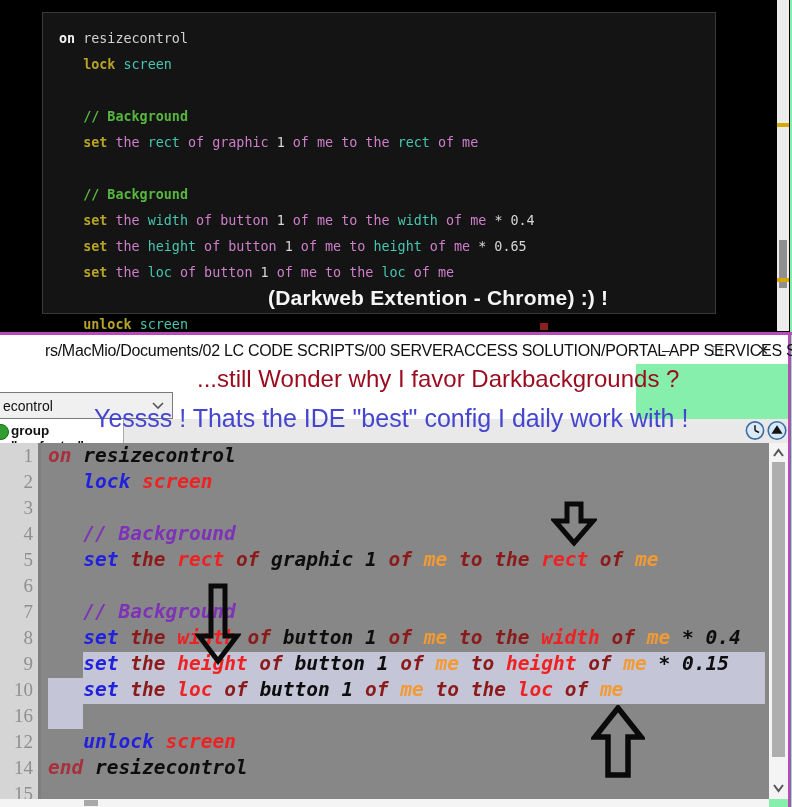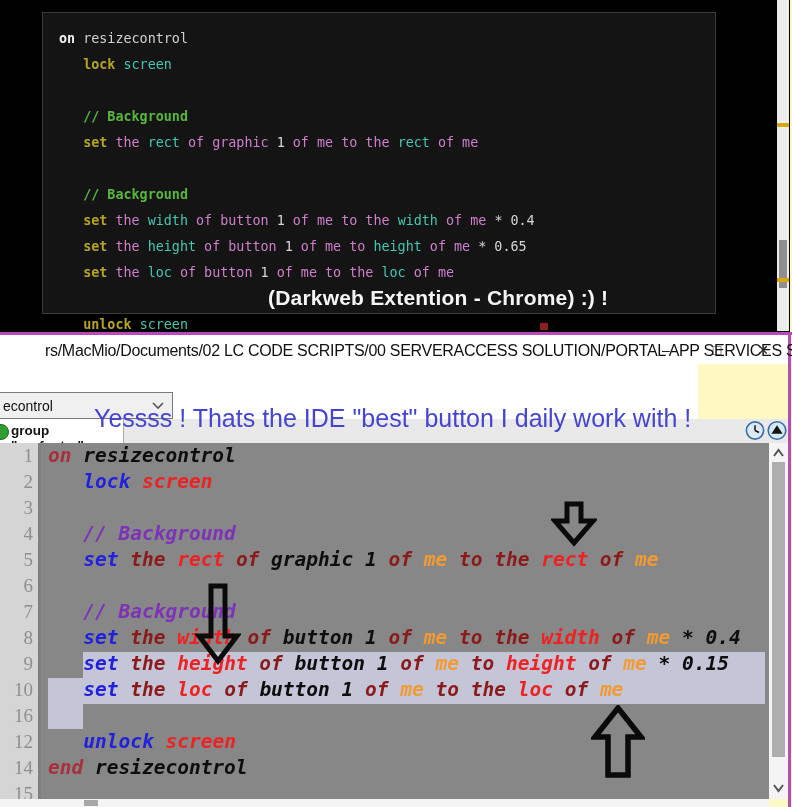--- a/index.html
+++ b/index.html
@@ -1,16 +1,16 @@
 <!DOCTYPE html>
 <html><head>
 <meta charset="utf-8">
 <style>
   html,body{margin:0;padding:0;background:#ffffff;}
-  #stage{position:relative;width:792px;height:807px;overflow:hidden;background:#fef9c3;
+  #stage{position:relative;width:792px;height:807px;overflow:hidden;background:#86efac;
          font-family:"Liberation Sans",sans-serif;}
 
   
   .top-section{position:absolute;left:0;top:0;width:790px;height:332px;background:#000000;}
   .dark-panel{position:absolute;left:42px;top:12px;width:674px;height:302px;
               background:#141414;border:1px solid #3a3a3a;box-sizing:border-box;}
   .dark-code{position:absolute;left:16px;top:15px;
              font-family:"DejaVu Sans Mono","Liberation Mono",monospace;
              font-size:13.4px;line-height:22px;white-space:pre;}
   .dark-code .tk-w{color:#f2f2f2;font-weight:bold;}
@@ -33,21 +33,21 @@
   .titlebar{position:absolute;left:0;top:335px;width:788px;height:29px;background:#ffffff;}
   .title-text{position:absolute;left:1px;top:7px;font-size:16px;letter-spacing:-0.3px;color:#111;
               white-space:nowrap;padding-left:44px;}
   .win-btn{position:absolute;top:4px;width:22px;height:22px;text-align:center;
            font-size:14px;color:#222;line-height:22px;}
   .btn-min{left:655px;}  .btn-max{left:706px;}  .btn-close{left:752px;}
 
   .red-note{position:absolute;left:197px;top:365px;color:#9b0a1e;font-size:24px;white-space:nowrap;}
   .blue-note{position:absolute;left:94px;top:404px;color:#4545d0;font-size:25px;white-space:nowrap;z-index:6;}
 
-  .dropdown-row{position:absolute;left:0;top:364px;width:698px;height:55px;background:#ffffff;}
+  .dropdown-row{position:absolute;left:0;top:364px;width:636px;height:55px;background:#ffffff;}
   .handler-dropdown{position:absolute;left:-2px;top:28px;width:175px;height:27px;background:#f0f0f0;
                     border:1px solid #7a7a7a;box-sizing:border-box;}
   .handler-dropdown .dd-text{position:absolute;left:4px;top:5px;font-size:14px;color:#111;}
   .dd-chevron{position:absolute;right:8px;top:9px;}
 
   .tab-row{position:absolute;left:0;top:419px;width:788px;height:24px;background:#e9e9e9;}
   .script-tab{position:absolute;left:0;top:0;width:124px;height:24px;background:#ffffff;
               border-right:1px solid #aaaaaa;box-sizing:border-box;overflow:hidden;}
   .tab-dot{position:absolute;left:-7px;top:5px;width:14px;height:14px;border-radius:50%;
            background:#2f9e2f;border:1px solid #1a6a1a;}
@@ -114,21 +114,22 @@
 
   <div class="dropdown-row">
     <div class="handler-dropdown">
       <span class="dd-text">econtrol</span>
       <svg class="dd-chevron" width="12" height="8">
         <polyline points="1,1 6,6 11,1" fill="none" stroke="#555" stroke-width="1.6"></polyline>
       </svg>
     </div>
   </div>
 
-  <div class="blue-note">Yessss ! Thats the IDE "best" button I daily work with !</div>
+  <div class="red-note">...still Wonder why I favor Darkbackgrounds ?</div>
+  <div class="blue-note">Yessss ! Thats the IDE "best" config I daily work with !</div>
 
   <div class="tab-row">
     <div class="script-tab">
       <div class="tab-dot"></div>
       <span class="tab-label">group "grpfooter"</span>
     </div>
     <svg class="icon-btn clock-btn" viewBox="0 0 22 21">
       <circle cx="11" cy="10.5" r="8.6" fill="#dceaf6" stroke="#3b6ea5" stroke-width="1.6"></circle>
       <line x1="11" y1="10.5" x2="11" y2="5.2" stroke="#111" stroke-width="1.5"></line>
       <line x1="11" y1="10.5" x2="15" y2="12.5" stroke="#111" stroke-width="1.5"></line>

